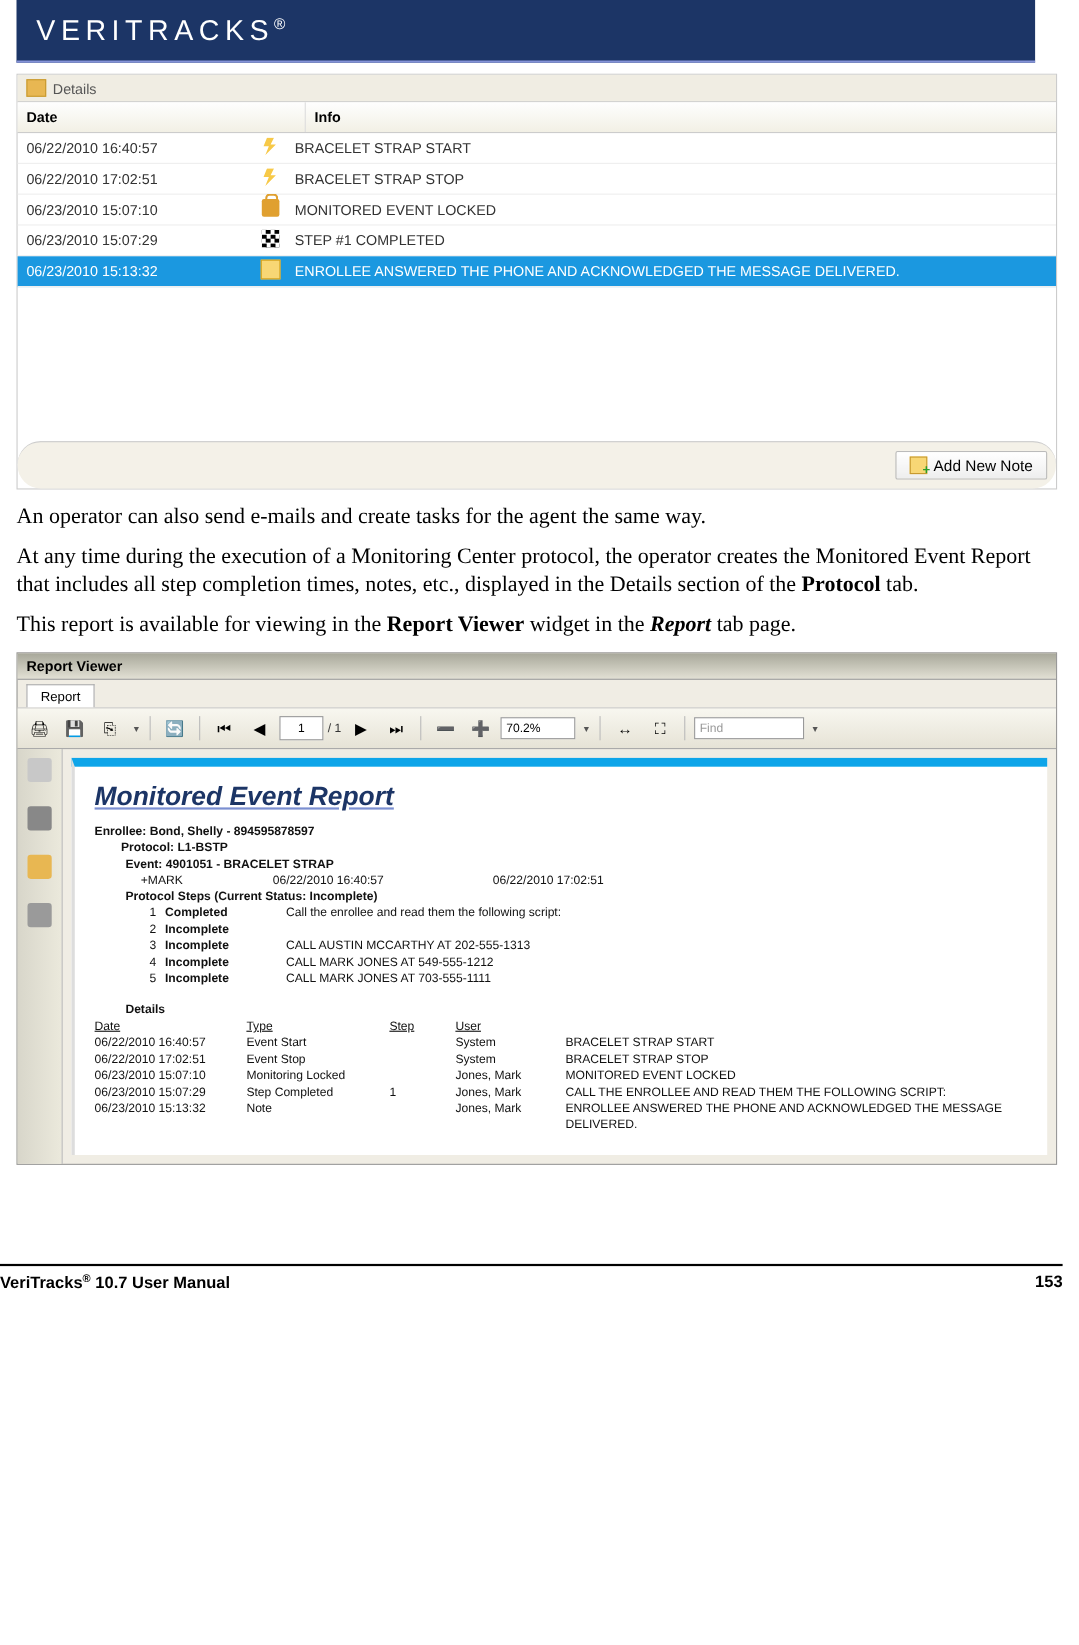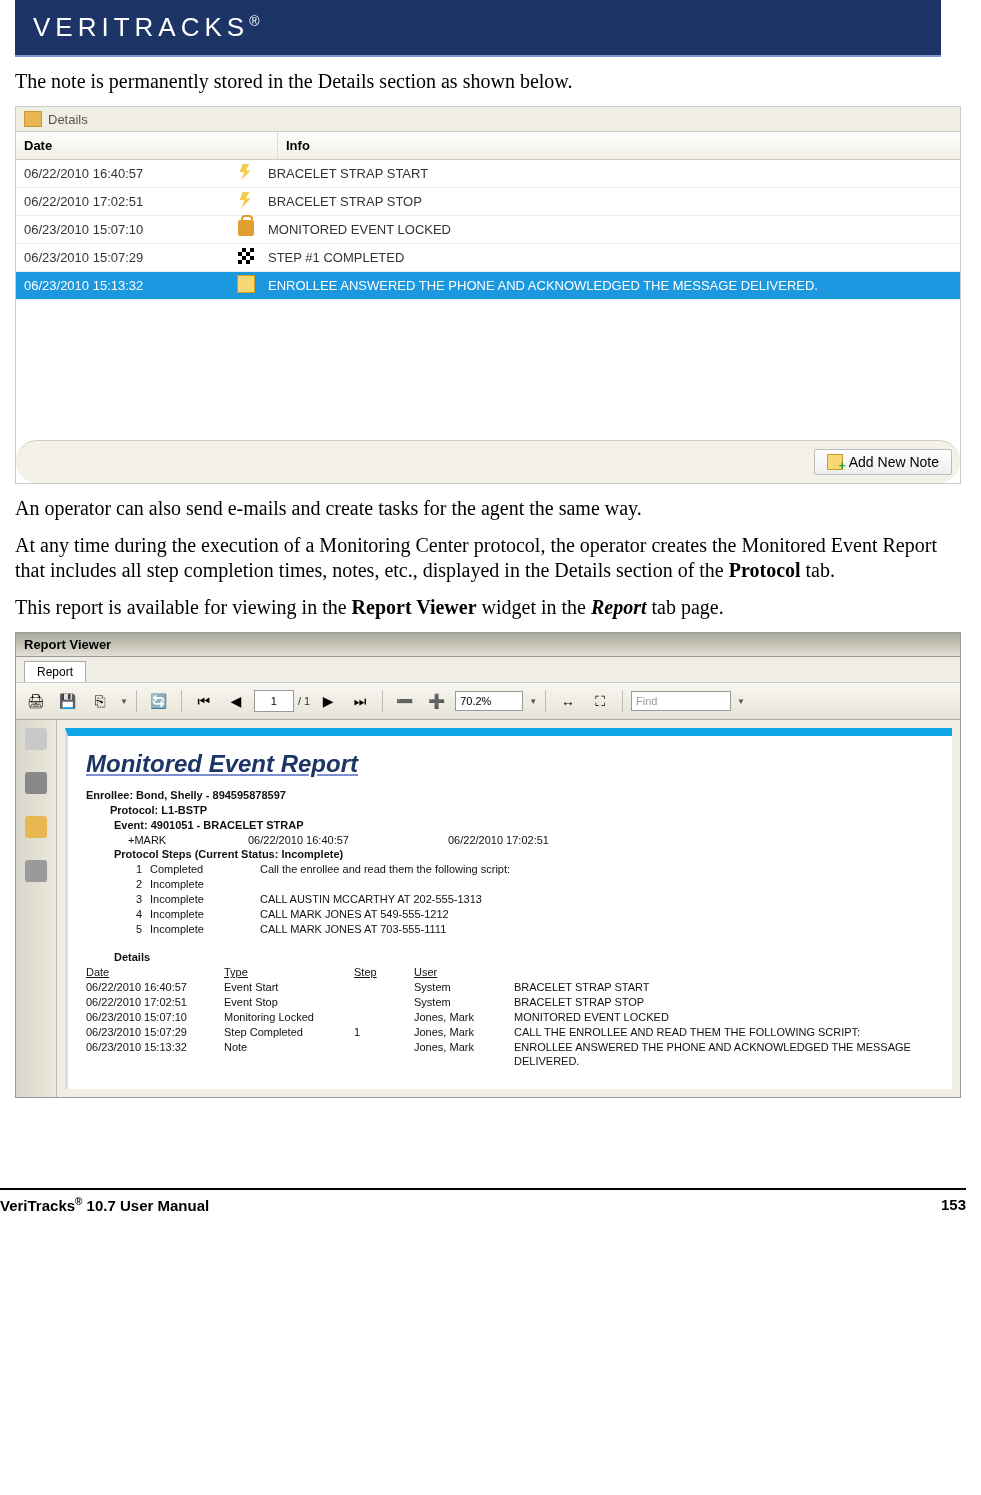--- a/index.html
+++ b/index.html
@@ -225,21 +225,21 @@
     font-size: 11px;
     color: #111;
     line-height: 1.35;
   }
   .report-body .b { font-weight: bold; }
   .indent1 { margin-left: 24px; }
   .indent2 { margin-left: 28px; }
   .indent3 { margin-left: 42px; }
   .steps-row { display:flex; }
   .steps-row .sn { width:22px; text-align:center; }
-  .steps-row .st { width:110px; }
+  .steps-row .st { width:110px;font-weight:bold; }
   .steps-row .sd { flex:1; }
 
   .details-subhead { margin-top: 14px; font-weight: bold; }
   .dtbl-head, .dtbl-row { display:flex; }
   .dtbl-head span, .dtbl-row span { display:inline-block; }
   .dtbl-head { border-bottom: none; }
   .dtbl-head span { text-decoration: underline; }
   .dc-date { width:138px; }
   .dc-type { width:130px; }
   .dc-step { width:60px; }
@@ -260,21 +260,20 @@
 </style>
 </head>
 <body>
 
 <div class="page">
 
   <div class="header-logo">
     <span class="logo-text"><span>VERITRACKS</span><span class="reg">®</span></span>
   </div>
 
-  <p class="body-text">The note is permanently stored in the Details section as shown below.</p>
 
   <div class="details-panel">
     <div class="details-title">
       <span class="folder-icon"></span>
       <span>Details</span>
     </div>
     <div class="details-header">
       <div class="col-date">Date</div>
       <div class="col-info">Info</div>
     </div>

